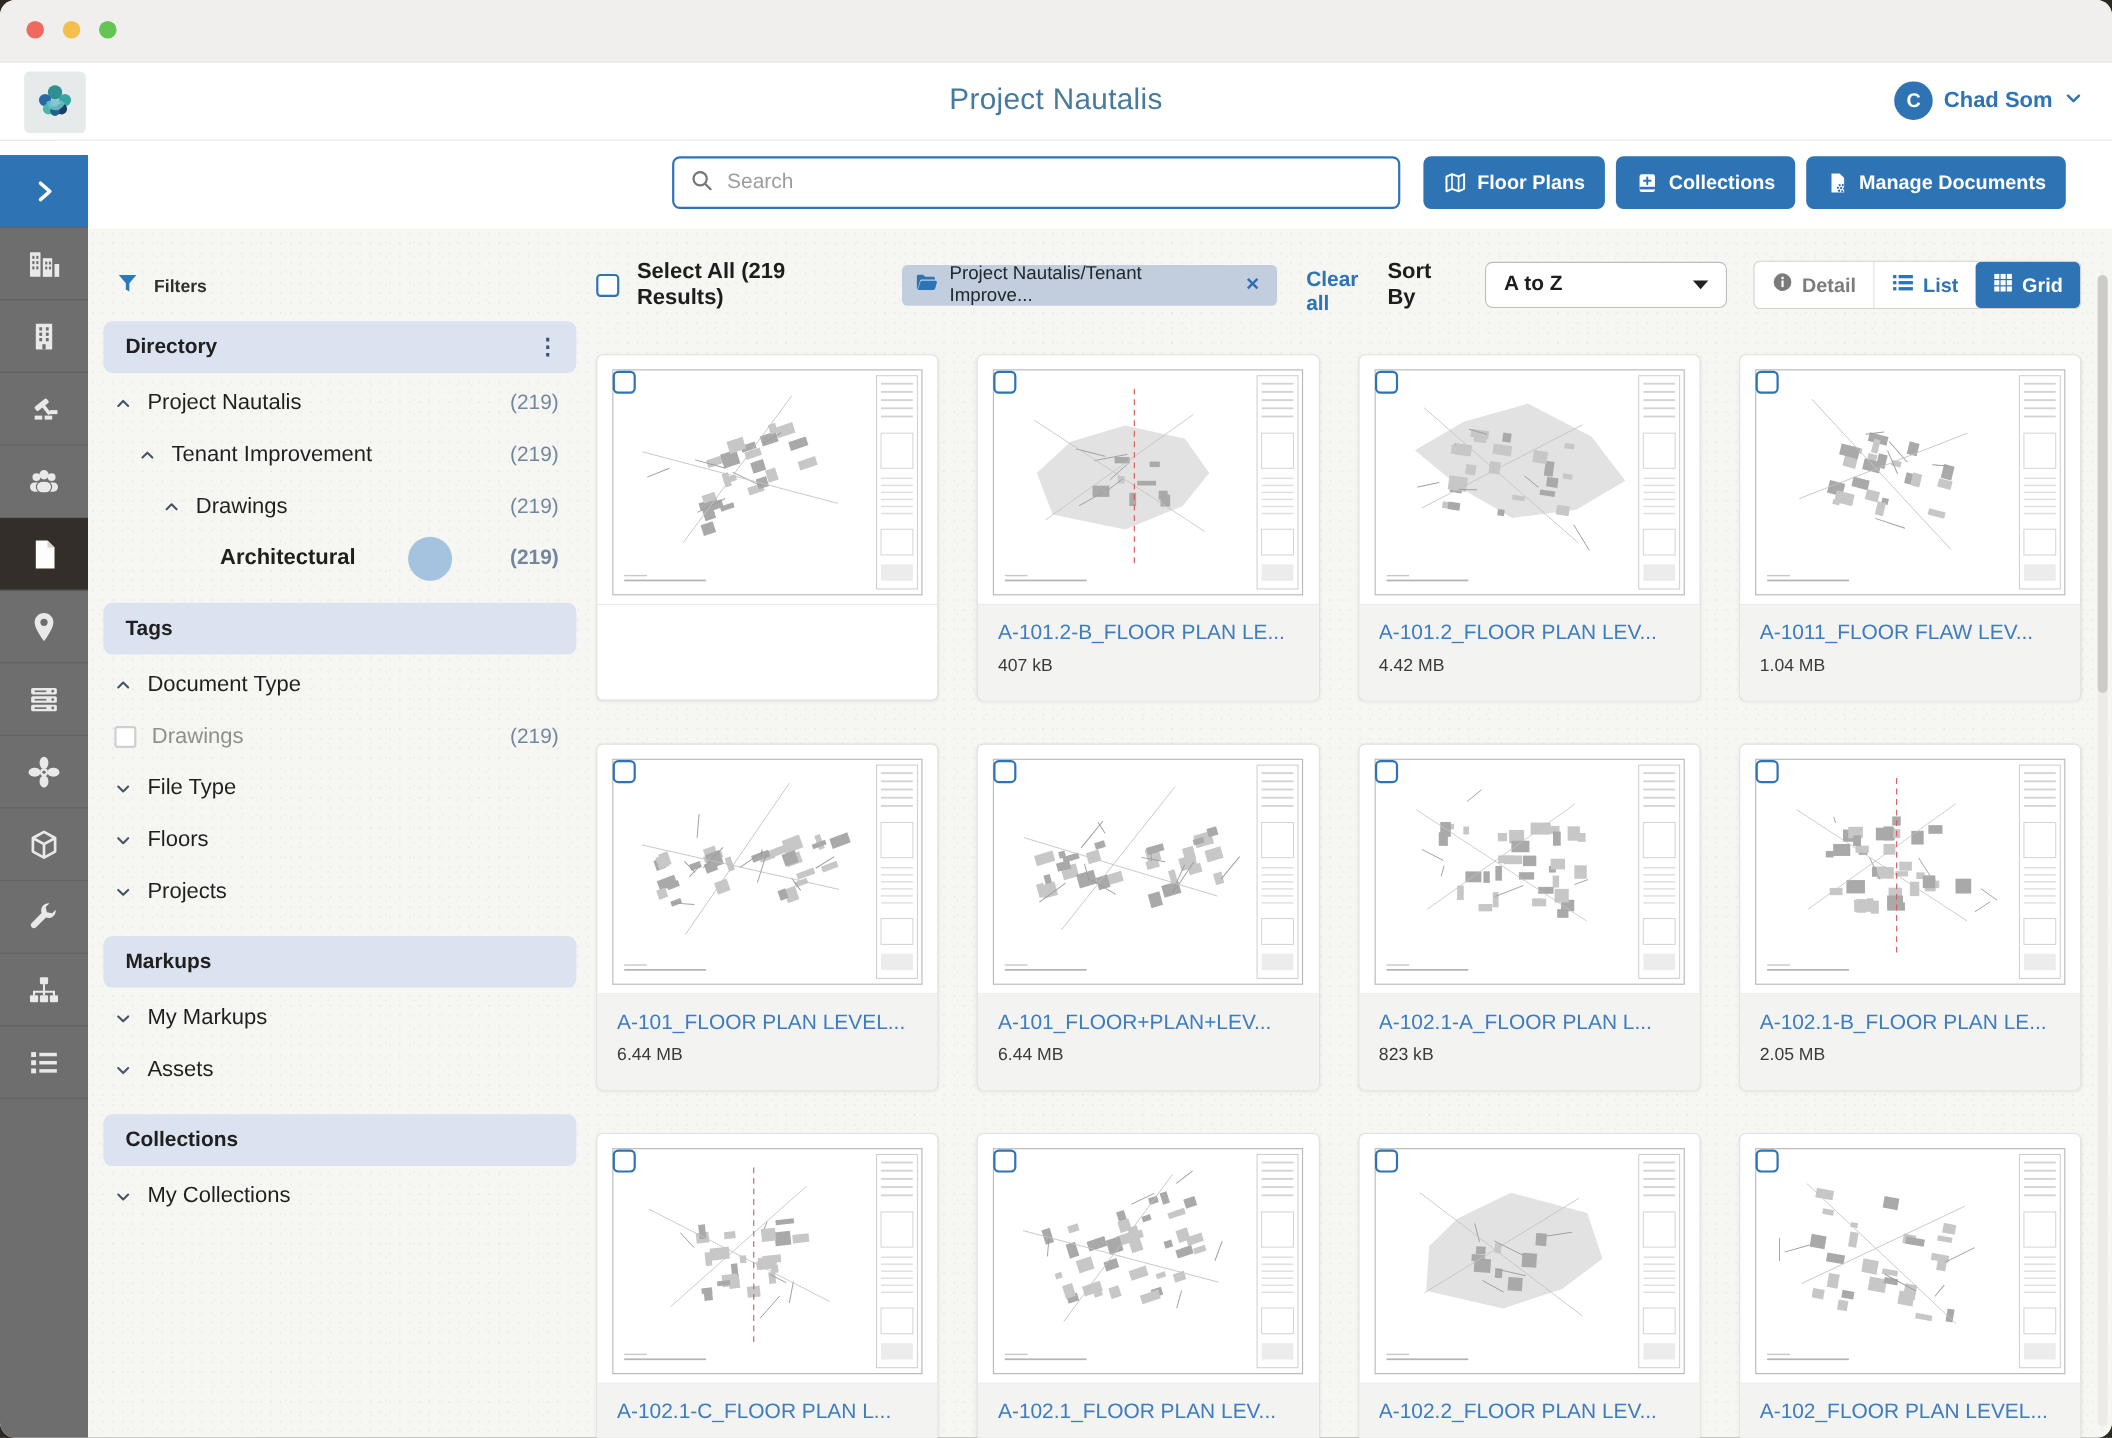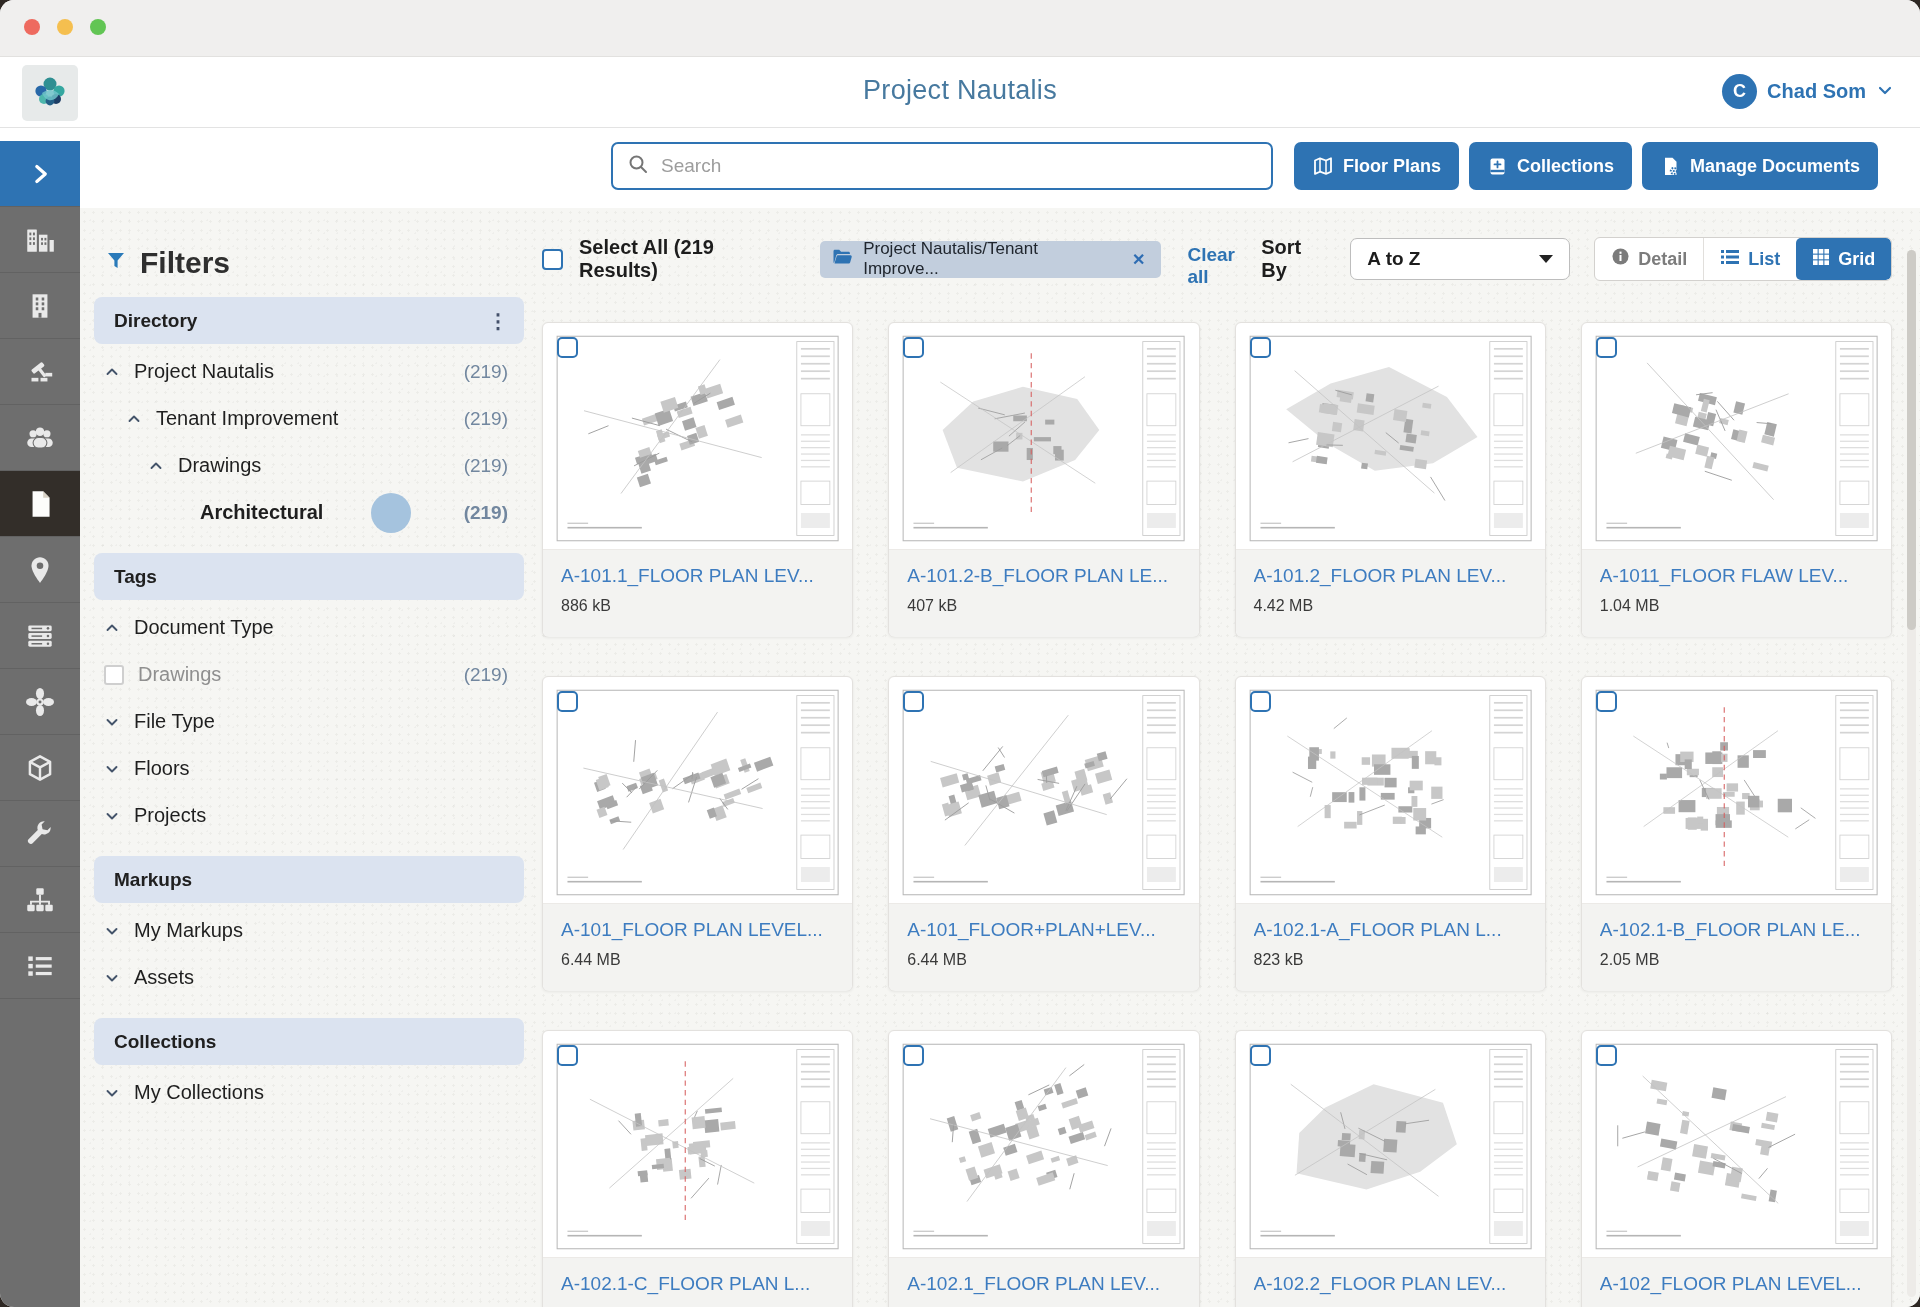--- a/index.html
+++ b/index.html
@@ -37,21 +37,21 @@
   
   .content{position:absolute;left:80px;top:208px;right:0;bottom:0;
     background-color:#f6f6f3;
     background-image:radial-gradient(rgba(110,110,95,.07) 1.2px, transparent 1.2px),
                      radial-gradient(rgba(110,110,95,.05) 1px, transparent 1px);
     background-size:9px 9px,13px 13px;background-position:0 0,4px 6px;
     display:flex;}
 
   
   .filters{width:444px;padding:0 0 0 14px;flex:none;}
-  .filters-title{display:flex;align-items:center;gap:12px;margin:38px 0 0 10px;font-size:30px;font-weight:bold;color:#2f2f2f;}
+  .filters-title{display:flex;align-items:center;gap:12px;margin:38px 0 0 10px;font-size:16px;font-weight:bold;color:#2f2f2f;}
   .section-header{height:47px;background:#dbe3f0;border-radius:8px;display:flex;align-items:center;justify-content:space-between;padding:0 16px 0 20px;margin:17px 0 4px 0;font-size:19px;font-weight:bold;color:#202020;}
   .kebab{color:#43506a;font-size:20px;font-weight:bold;letter-spacing:0;line-height:1;cursor:pointer;}
   .f-row{height:47px;display:flex;align-items:center;font-size:20px;color:#1f1f1f;position:relative;padding-right:16px;}
   .f-row .chev{width:16px;display:flex;flex:none;margin-right:14px;}
   .f-row .count{margin-left:auto;color:#72879f;font-size:19px;}
   .f-row .cbx{width:20px;height:20px;border:2px solid #cfcfcf;border-radius:3px;background:#fff;flex:none;margin-right:14px;}
   .f-row.sel-label{font-weight:bold;}
   .click-circle{width:40px;height:40px;border-radius:50%;background:#a5c3de;display:inline-block;margin-left:48px;flex:none;}
 
   
@@ -568,24 +568,20 @@
                     <path d="M143.0 73.4l18.5 -4.3" stroke="#9c9c9c" stroke-width="0.8"></path>
                     <path d="M105.4 83.0l-23.4 -15.1" stroke="#9c9c9c" stroke-width="0.8"></path>
                     <path d="M97.0 107.4l-26.9 3.8" stroke="#9c9c9c" stroke-width="0.8"></path>
                     <path d="M58.2 67.7l-20.9 1.2" stroke="#9c9c9c" stroke-width="0.8"></path>
                     <path d="M130.6 107.3l-20.4 -19.3" stroke="#9c9c9c" stroke-width="0.8"></path>
                     <path d="M40 47L190 142M50 132L180 42" stroke="#c2c2c2" stroke-width="0.7"></path>
                   </g>
                 </g>
               </svg></div>
             <span class="card-cb"></span>
-            <div class="card-footer">
-              <div class="card-name">A-101.1_FLOOR PLAN LEV...</div>
-              <div class="card-size">886 kB</div>
-            </div>
           </div>
           <div class="card">
             <div class="thumb"><svg viewBox="0 0 280 200" preserveAspectRatio="none">
                 <defs>
                   <clipPath id="clip1">
                     <rect x="10" y="8" width="222" height="184"></rect>
                   </clipPath>
                 </defs>
                 <rect x="4" y="4" width="272" height="192" fill="#fff" stroke="#b9b9b9" stroke-width="1"></rect>
                 <rect x="236" y="9" width="36" height="182" fill="#fff" stroke="#c9c9c9" stroke-width="0.8"></rect>

